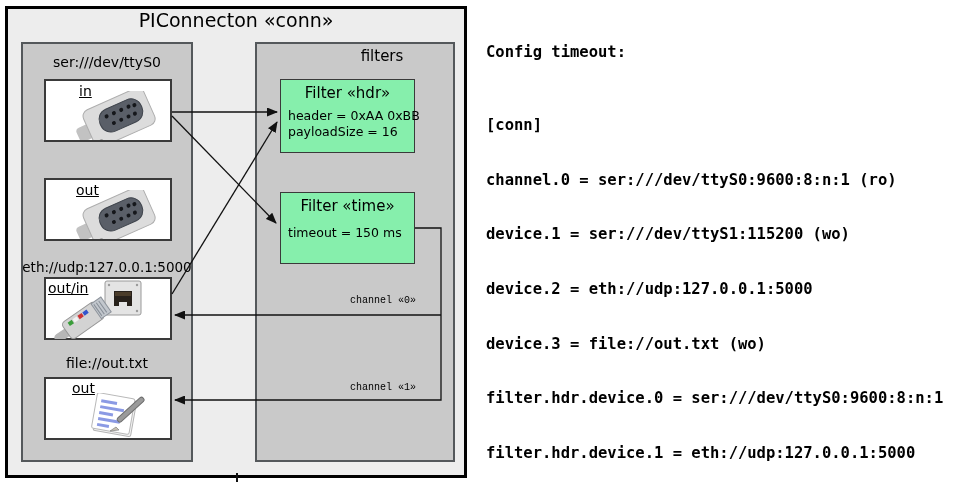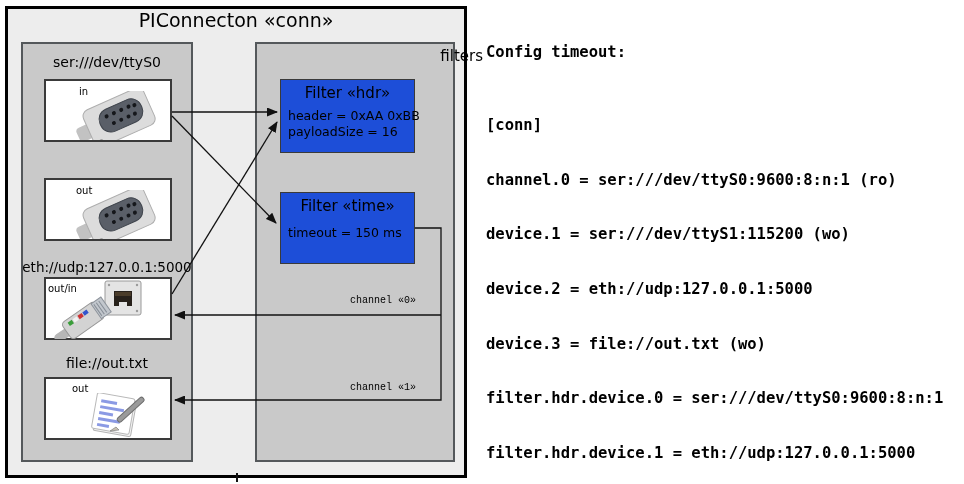--- a/index.html
+++ b/index.html
@@ -8,29 +8,29 @@
   .abs{position:absolute;}
 
   
   .outer-box{left:5px;top:6px;width:456px;height:466px;border:3px solid #000;background:#ededed;}
   .outer-title{left:5px;top:9px;width:462px;text-align:center;font-size:19px;}
 
   
   .panel{border:2px solid #54585b;background:#c9c9c9;}
   .devices-panel{left:21px;top:42px;width:168px;height:416px;}
   .filters-panel{left:255px;top:42px;width:196px;height:416px;}
-  .filters-title{left:255px;top:47px;width:228px;text-align:right;font-size:15px;}
+  .filters-title{left:255px;top:47px;width:228px;text-align:center;font-size:15px;padding-left:13px;}
 
   
   .dev-label{left:21px;width:172px;text-align:center;font-size:14px;white-space:nowrap;}
   .dev-box{left:44px;width:124px;height:59px;background:#fff;border:2px solid #3a3a3a;}
-  .port-label{position:absolute;font-size:10px;line-height:17px;}
+  .port-label{position:absolute;font-size:14px;line-height:17px;text-decoration:underline;}
 
   
-  .filter-box{left:280px;width:133px;background:#1d4ed8;border:1.5px solid #3a3a3a;}
+  .filter-box{left:280px;width:133px;background:#86efac;border:1.5px solid #3a3a3a;}
   .filter-title{position:absolute;left:0;width:100%;text-align:center;font-size:15px;}
   .filter-prop{position:absolute;left:7px;font-size:12.5px;white-space:nowrap;}
 
   .channel-label{left:298px;width:118px;text-align:right;font-size:10px;white-space:nowrap;font-family:Liberation Mono, monospace;}
 
   svg.overlay{left:0;top:0;pointer-events:none;}
   .icon-svg{position:absolute;}
 
   
   .config{left:486px;top:7px;font-family:"DejaVu Sans Mono",monospace;

